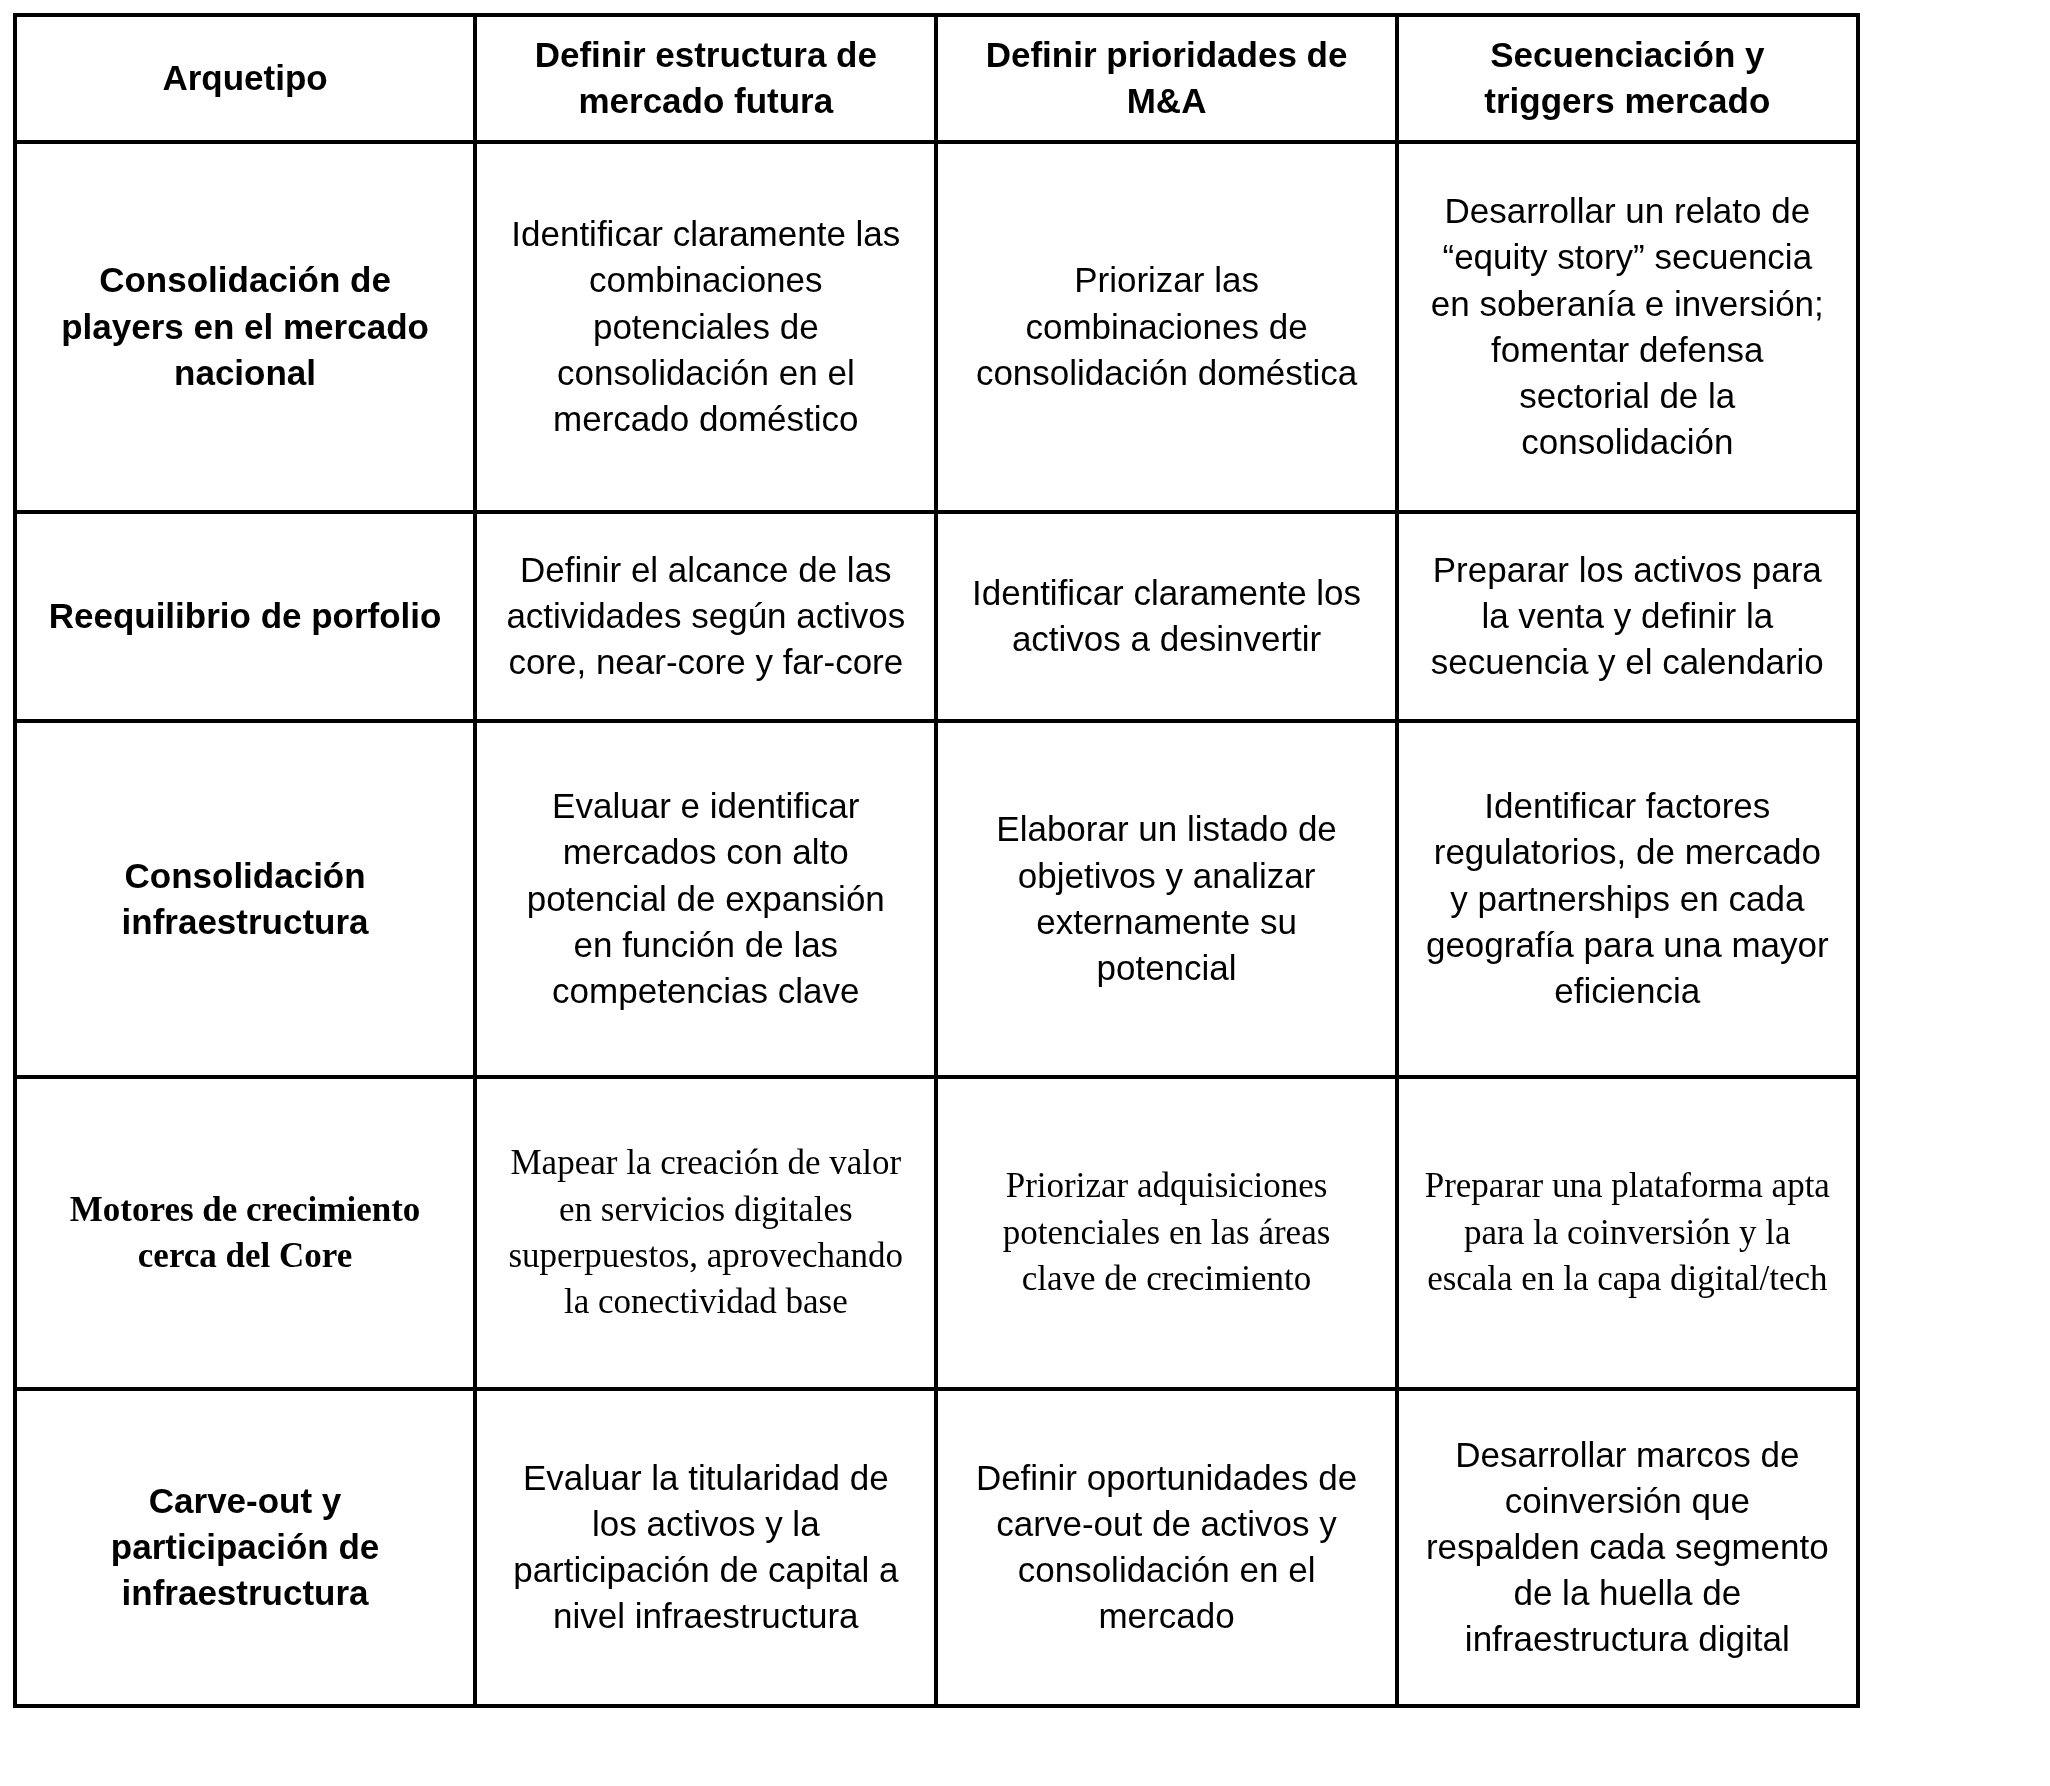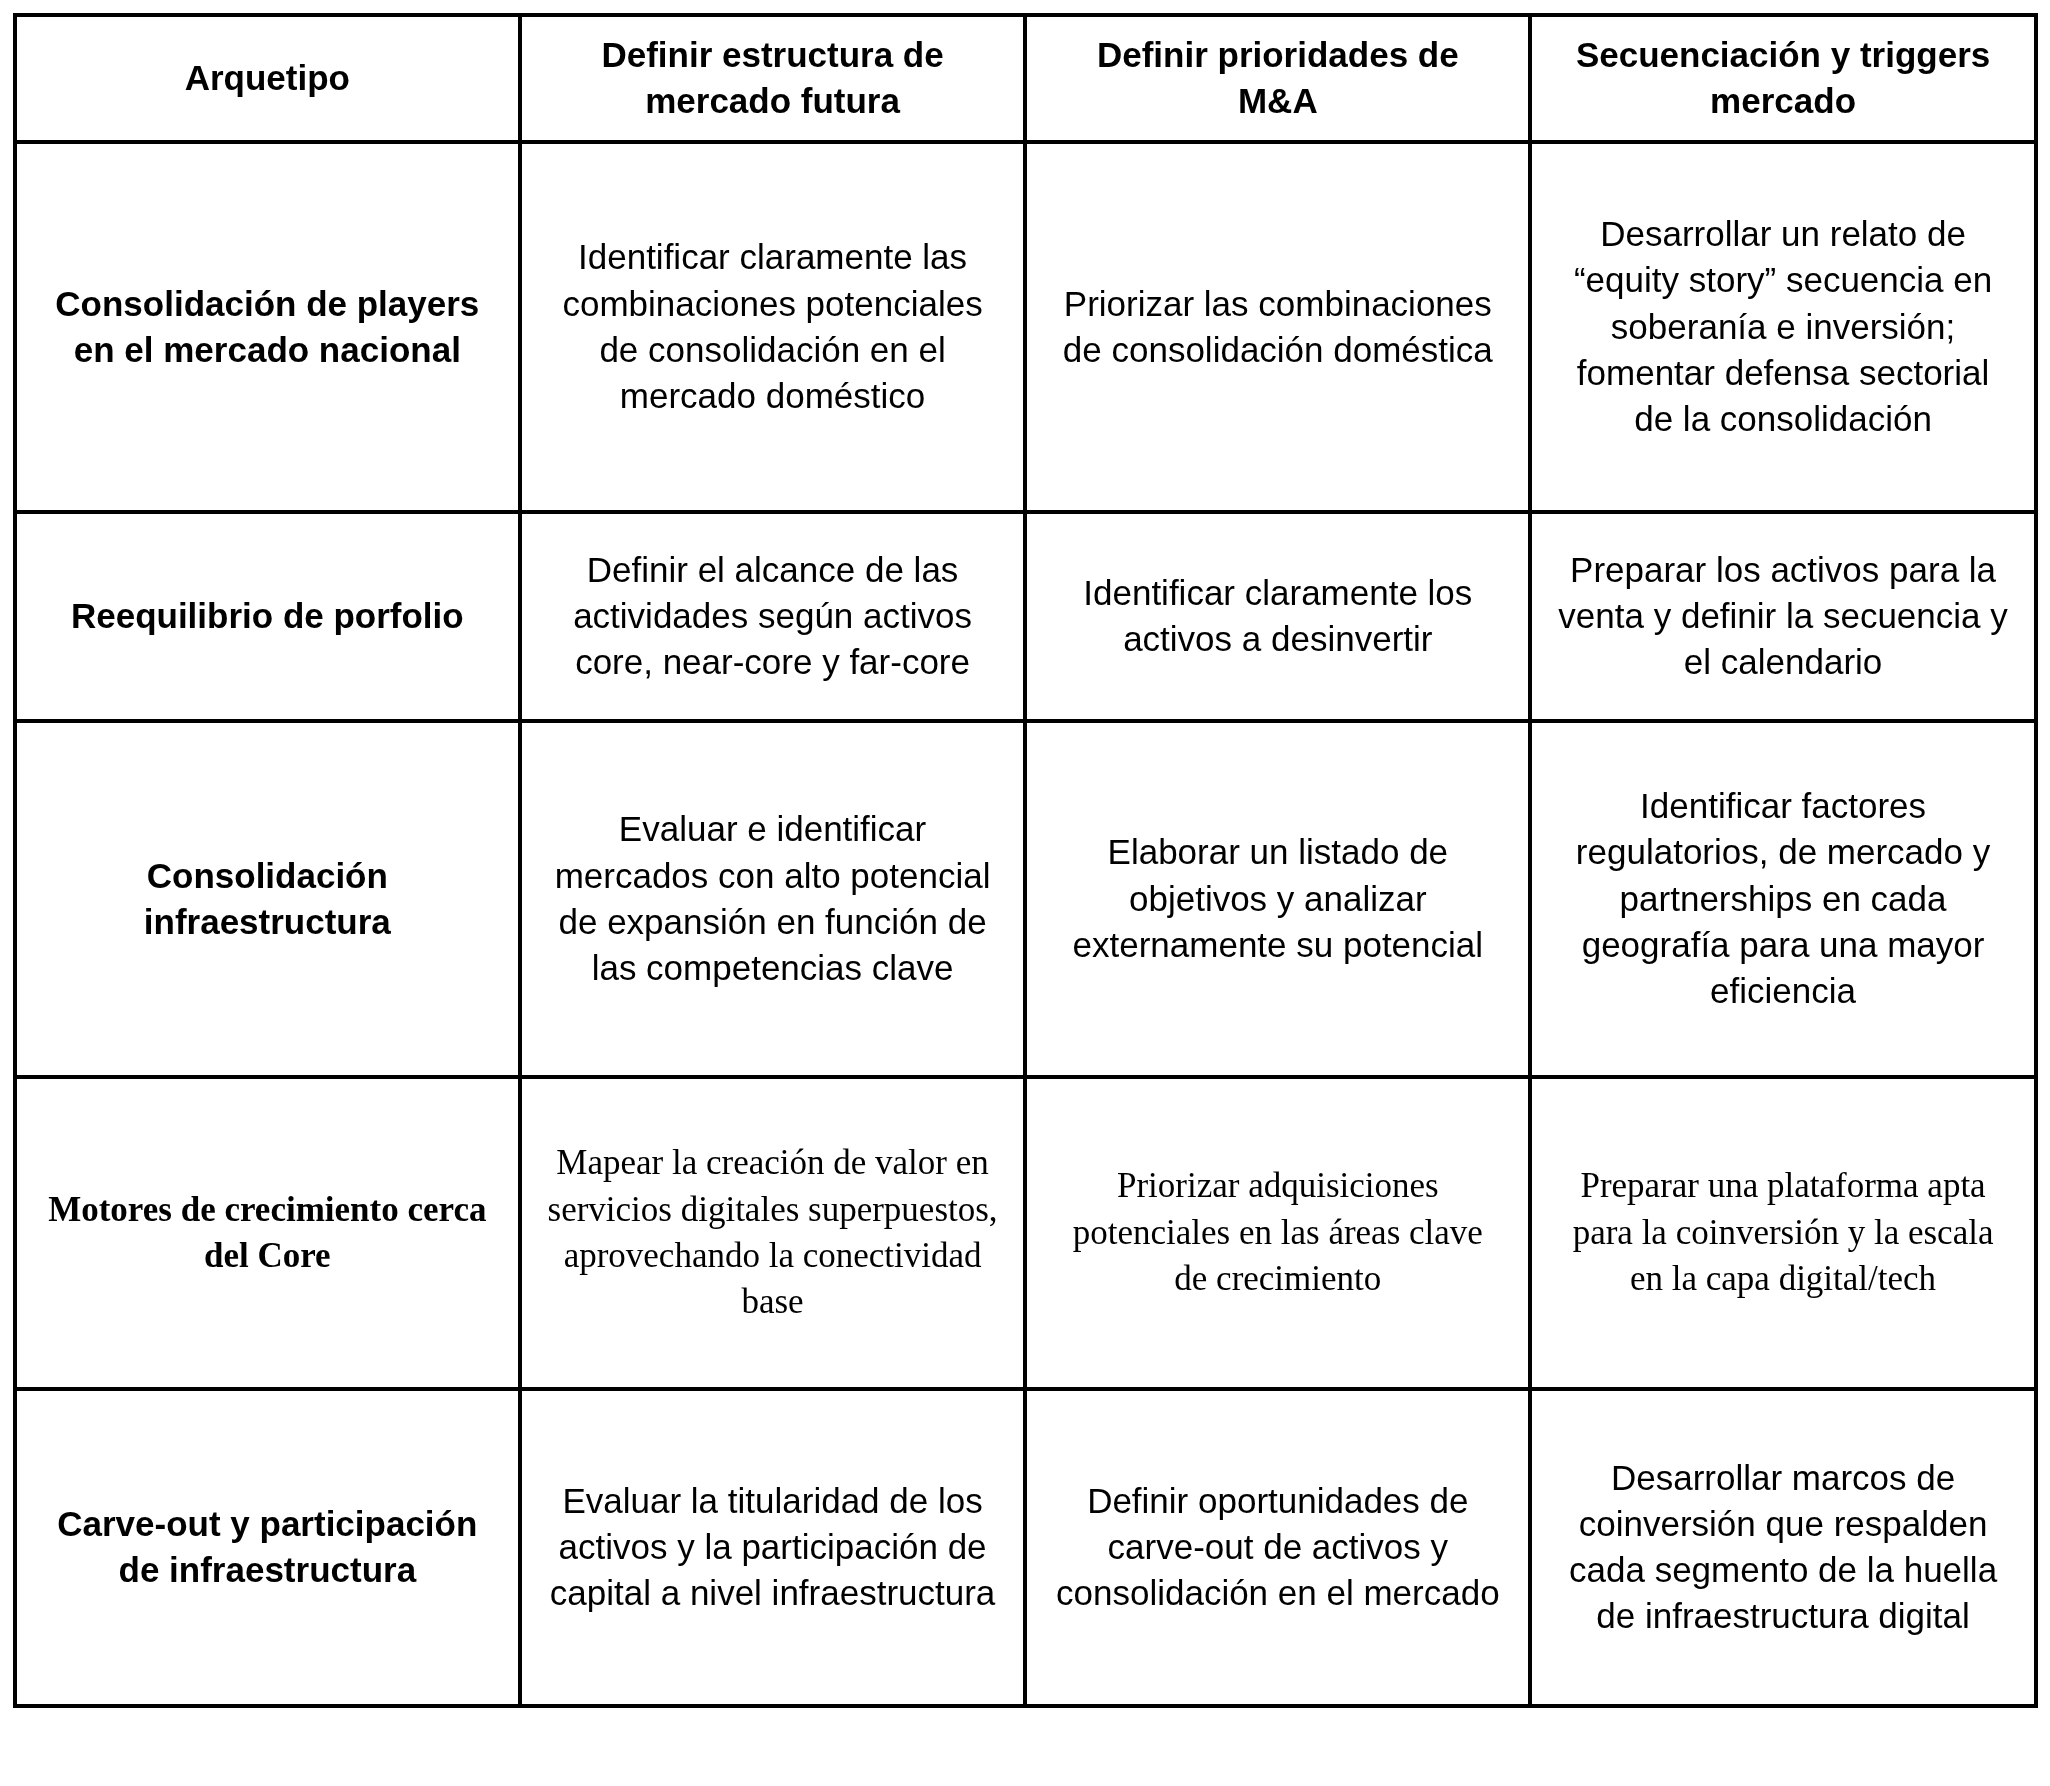--- a/index.html
+++ b/index.html
@@ -12,21 +12,21 @@
   .page {
     box-sizing: border-box;
     width: 2050px;
     height: 1787px;
     padding: 12.7px;
     background: #ffffff;
   }
   table.archetype-table {
     border-collapse: collapse;
     table-layout: fixed;
-    width: 2025px;
+    width: 1847px;
     background: #ffffff;
   }
   .archetype-table col { width: 25%; }
   .archetype-table th,
   .archetype-table td {
     border: 4.9px solid #000000;
     font-family: "Liberation Sans", sans-serif;
     font-size: 35px;
     line-height: 1.32;
     color: #000000;

